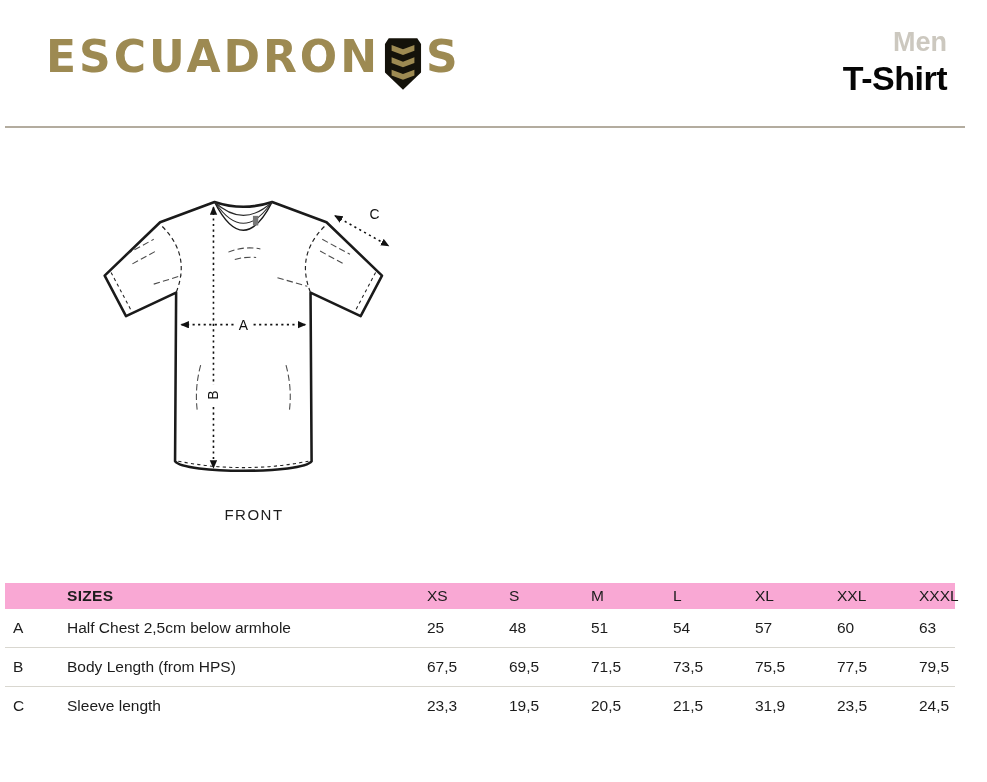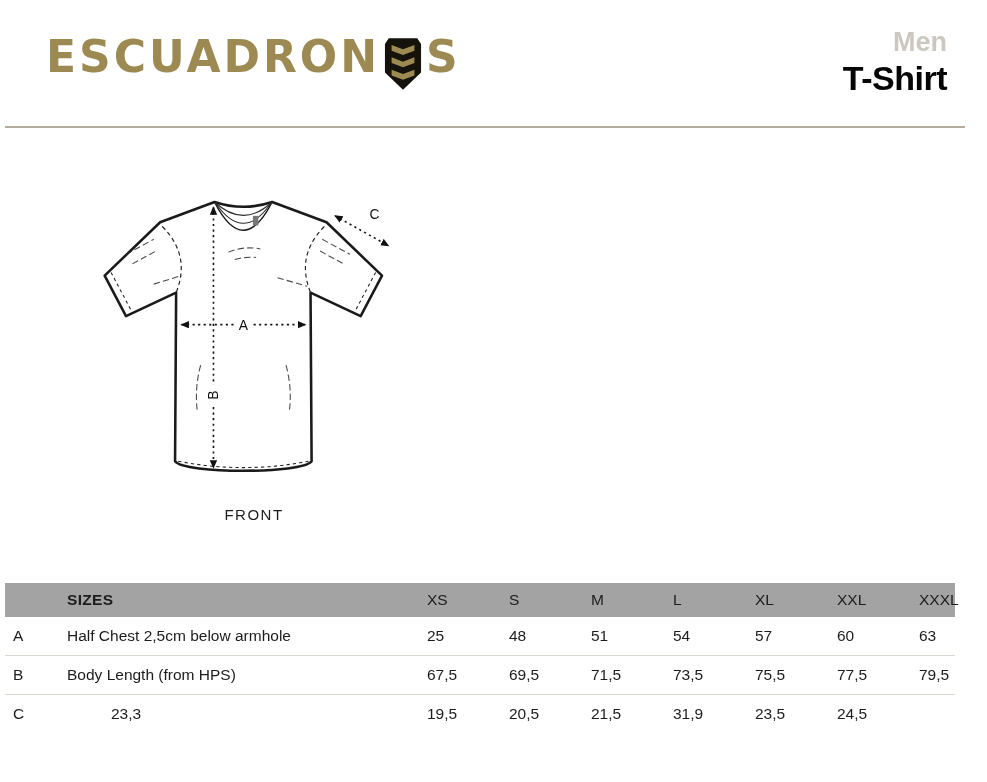--- a/index.html
+++ b/index.html
@@ -34,21 +34,21 @@
   .wr { fill:none; stroke:#2a2a2a; stroke-width:1; stroke-dasharray:6 3; opacity:.85; }
   .stitch { fill:none; stroke:#222; stroke-width:1; stroke-dasharray:3 3; }
   .measure { stroke:#111; stroke-width:1.5; stroke-dasharray:2 3.2; fill:none; }
   .measure-label { font-family:"Liberation Sans", sans-serif; font-size:13px; fill:#111; }
   
   .size-table { position:absolute; left:5px; top:583px; width:950px; }
   .t-head, .t-row {
     display:grid; grid-template-columns:62px 316px repeat(6,82px) 1fr;
     align-items:center;
   }
-  .t-head { height:34px; background:#a3a3a3; }
+  .t-head { height:26px; background:#f9a8d4; }
   .t-head .c-label { font-weight:bold; letter-spacing:.3px; }
   .t-row { height:39px; border-bottom:1px solid #d9d7d0; }
   .t-row.last { border-bottom:none; height:38px; }
   .c-letter { padding-left:8px; font-size:15.5px; color:#1c1c1c; }
   .c-label  { font-size:15.5px; color:#1c1c1c; }
   .c-num    { font-size:15.5px; color:#1c1c1c;margin-left:44px; }
 </style>
 </head>
 <body>
 
@@ -162,20 +162,21 @@
       <div class="c-num">69,5</div>
       <div class="c-num">71,5</div>
       <div class="c-num">73,5</div>
       <div class="c-num">75,5</div>
       <div class="c-num">77,5</div>
       <div class="c-num">79,5</div>
     </div>
 
     <div class="t-row last">
       <div class="c-letter">C</div>
+      <div class="c-label">Sleeve length</div>
       <div class="c-num">23,3</div>
       <div class="c-num">19,5</div>
       <div class="c-num">20,5</div>
       <div class="c-num">21,5</div>
       <div class="c-num">31,9</div>
       <div class="c-num">23,5</div>
       <div class="c-num">24,5</div>
     </div>
   </div>
 

